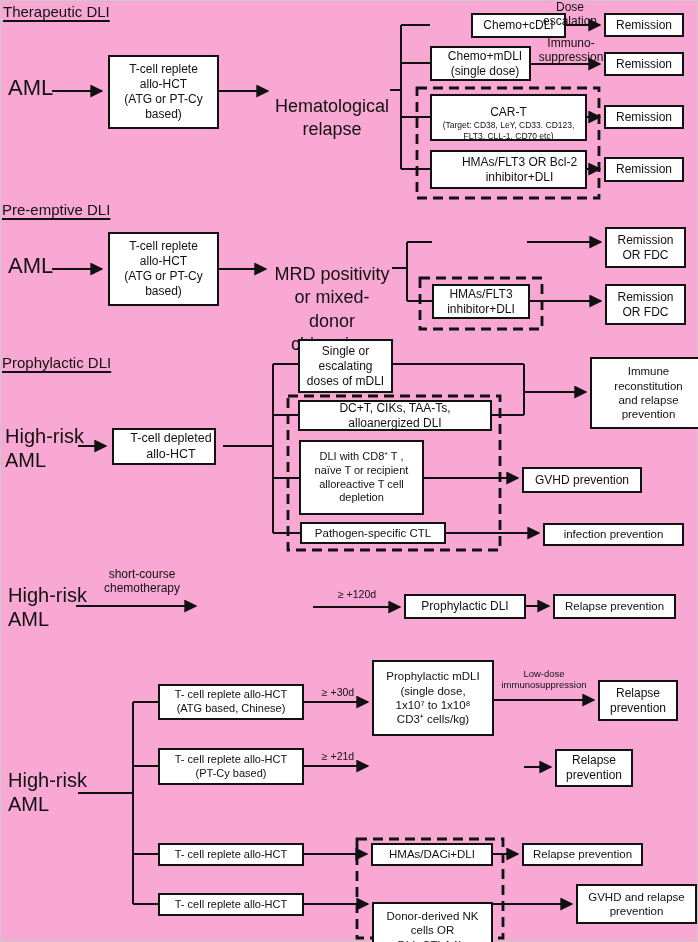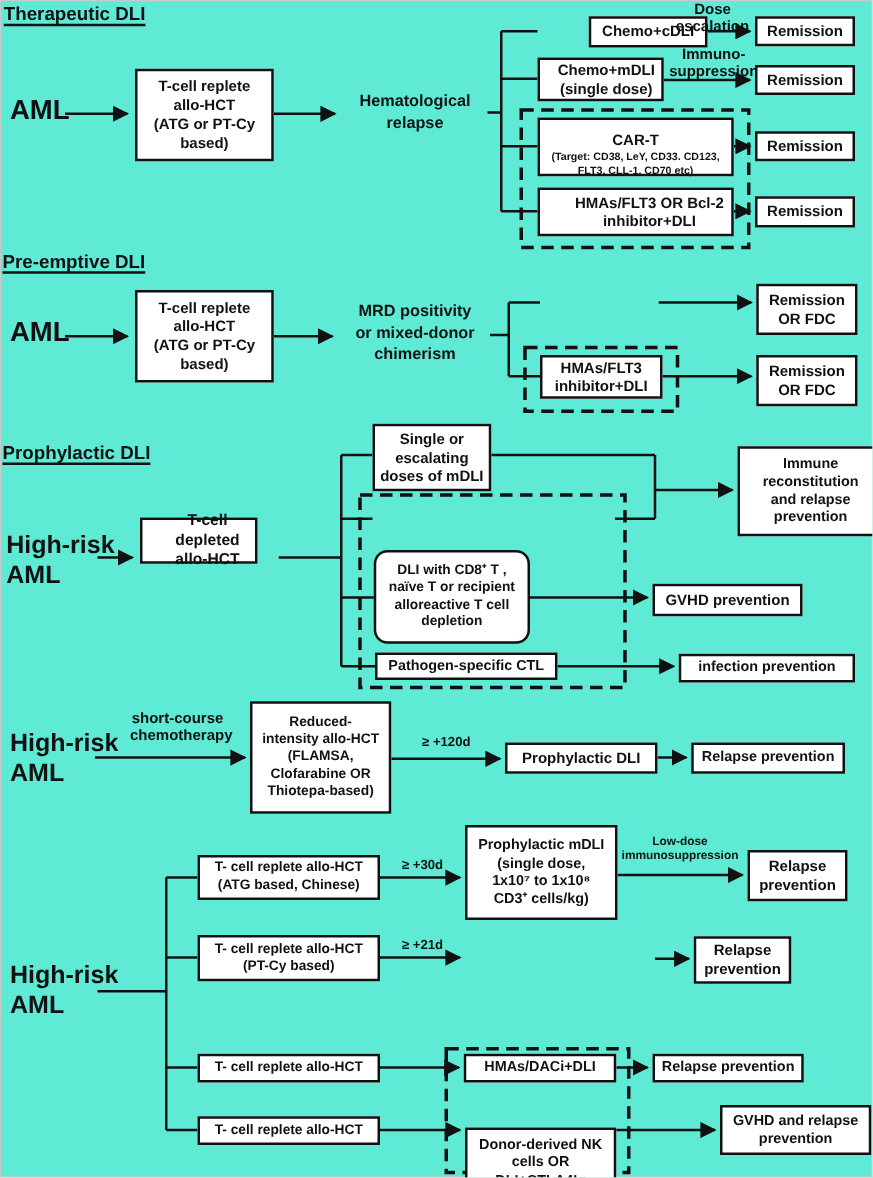--- a/index.html
+++ b/index.html
@@ -1,27 +1,27 @@
 <!DOCTYPE html>
 <html><head>
 <meta charset="utf-8">
 <style>
   html,body{margin:0;padding:0;background:#fff;}
-  #fig{position:relative;width:698px;height:942px;background:#5eead4;
-       font-family:"Liberation Sans",sans-serif;font-weight:700;color:#111;
+  #fig{position:relative;width:698px;height:942px;background:#f9a8d4;
+       font-family:"Liberation Sans",sans-serif;font-weight:400;color:#111;
        overflow:hidden;box-shadow:inset 0 0 0 1px #c9c9c9;}
   #wires{position:absolute;left:0;top:0;z-index:1;}
   .box{position:absolute;z-index:2;box-sizing:border-box;border:2.5px solid #111;
        background:#fff;display:flex;flex-direction:column;align-items:center;justify-content:center;
        text-align:center;white-space:pre-line;font-size:12px;line-height:1.25;padding:1px 2px;}
   .h{position:absolute;z-index:2;font-size:15px;text-decoration:underline;
      text-underline-offset:3px;text-decoration-thickness:2px;white-space:pre-line;}
   .big{position:absolute;z-index:2;font-size:22px;line-height:1.15;white-space:pre-line;}
   .big2{position:absolute;z-index:2;font-size:20px;line-height:1.2;white-space:pre-line;}
-  .txt{position:absolute;z-index:2;font-size:13px;line-height:1.3;text-align:center;white-space:pre-line;}
+  .txt{position:absolute;z-index:2;font-size:18px;line-height:1.3;text-align:center;white-space:pre-line;margin-top:22px;}
   .lbl{position:absolute;z-index:2;font-size:12px;line-height:1.15;text-align:center;white-space:pre-line;}
   .sub{font-size:8.5px;line-height:1.3;white-space:pre-line;}
   .t1{font-size:12px;line-height:1.2;margin-top:12px;}
 </style>
 </head>
 <body>
 
 <div id="fig">
 
   <svg id="wires" width="698" height="942" viewBox="0 0 698 942">
@@ -134,46 +134,43 @@
   <div class="box" style="left:605px;top:227px;width:81px;height:41px;">Remission
 OR FDC</div>
   <div class="box" style="left:432px;top:284px;width:98px;height:35px;">HMAs/FLT3
 inhibitor+DLI</div>
   <div class="box" style="left:605px;top:284px;width:81px;height:41px;">Remission
 OR FDC</div>
 
   <div class="h" style="left:2px;top:354px;">Prophylactic DLI</div>
   <div class="big2" style="left:5px;top:424px;">High-risk
 AML</div>
-  <div class="box" style="left:112px;top:414px;width:94px;height:37px;font-size:12.5px;padding-left:16px;">T-cell depleted
+  <div class="box" style="left:112px;top:428px;width:104px;height:37px;font-size:12.5px;padding-left:16px;">T-cell depleted
 allo-HCT</div>
   <div class="box" style="left:298px;top:339px;width:95px;height:54px;">Single or
 escalating
 doses of mDLI</div>
-  <div class="box" style="left:299px;top:440px;width:125px;height:75px;font-size:11px;border-radius:11px;">DLI with CD8⁺ T ,
+  <div class="box" style="left:298px;top:400px;width:194px;height:31px;">DC+T, CIKs, TAA-Ts,
+alloanergized DLI</div>
+  <div class="box" style="left:299px;top:440px;width:125px;height:75px;font-size:11px;">DLI with CD8⁺ T ,
 naïve T or recipient
 alloreactive T cell
 depletion</div>
   <div class="box" style="left:300px;top:522px;width:146px;height:22px;font-size:11.5px;">Pathogen-specific CTL</div>
   <div class="box" style="left:590px;top:357px;width:117px;height:72px;font-size:11.5px;">Immune
 reconstitution
 and relapse
 prevention</div>
   <div class="box" style="left:522px;top:467px;width:120px;height:26px;">GVHD prevention</div>
   <div class="box" style="left:543px;top:523px;width:141px;height:23px;font-size:11.5px;">infection prevention</div>
 
   <div class="big2" style="left:8px;top:583px;">High-risk
 AML</div>
   <div class="lbl" style="left:104px;top:568px;width:76px;">short-course
 chemotherapy</div>
-  <div class="box" style="left:200px;top:561px;width:113px;height:90px;font-size:11px;">Reduced-
-intensity allo-HCT
-(FLAMSA,
-Clofarabine OR
-Thiotepa-based)</div>
   <div class="lbl" style="left:333px;top:588px;width:48px;font-size:10.5px;">≥ +120d</div>
   <div class="box" style="left:404px;top:594px;width:122px;height:25px;">Prophylactic DLI</div>
   <div class="box" style="left:553px;top:594px;width:123px;height:25px;font-size:11.5px;">Relapse prevention</div>
 
   <div class="big2" style="left:8px;top:768px;">High-risk
 AML</div>
   <div class="box" style="left:158px;top:684px;width:146px;height:36px;font-size:11px;">T- cell replete allo-HCT
 (ATG based, Chinese)</div>
   <div class="lbl" style="left:314px;top:686px;width:48px;font-size:10.5px;">≥ +30d</div>
   <div class="box" style="left:372px;top:660px;width:122px;height:76px;font-size:11.5px;">Prophylactic mDLI

